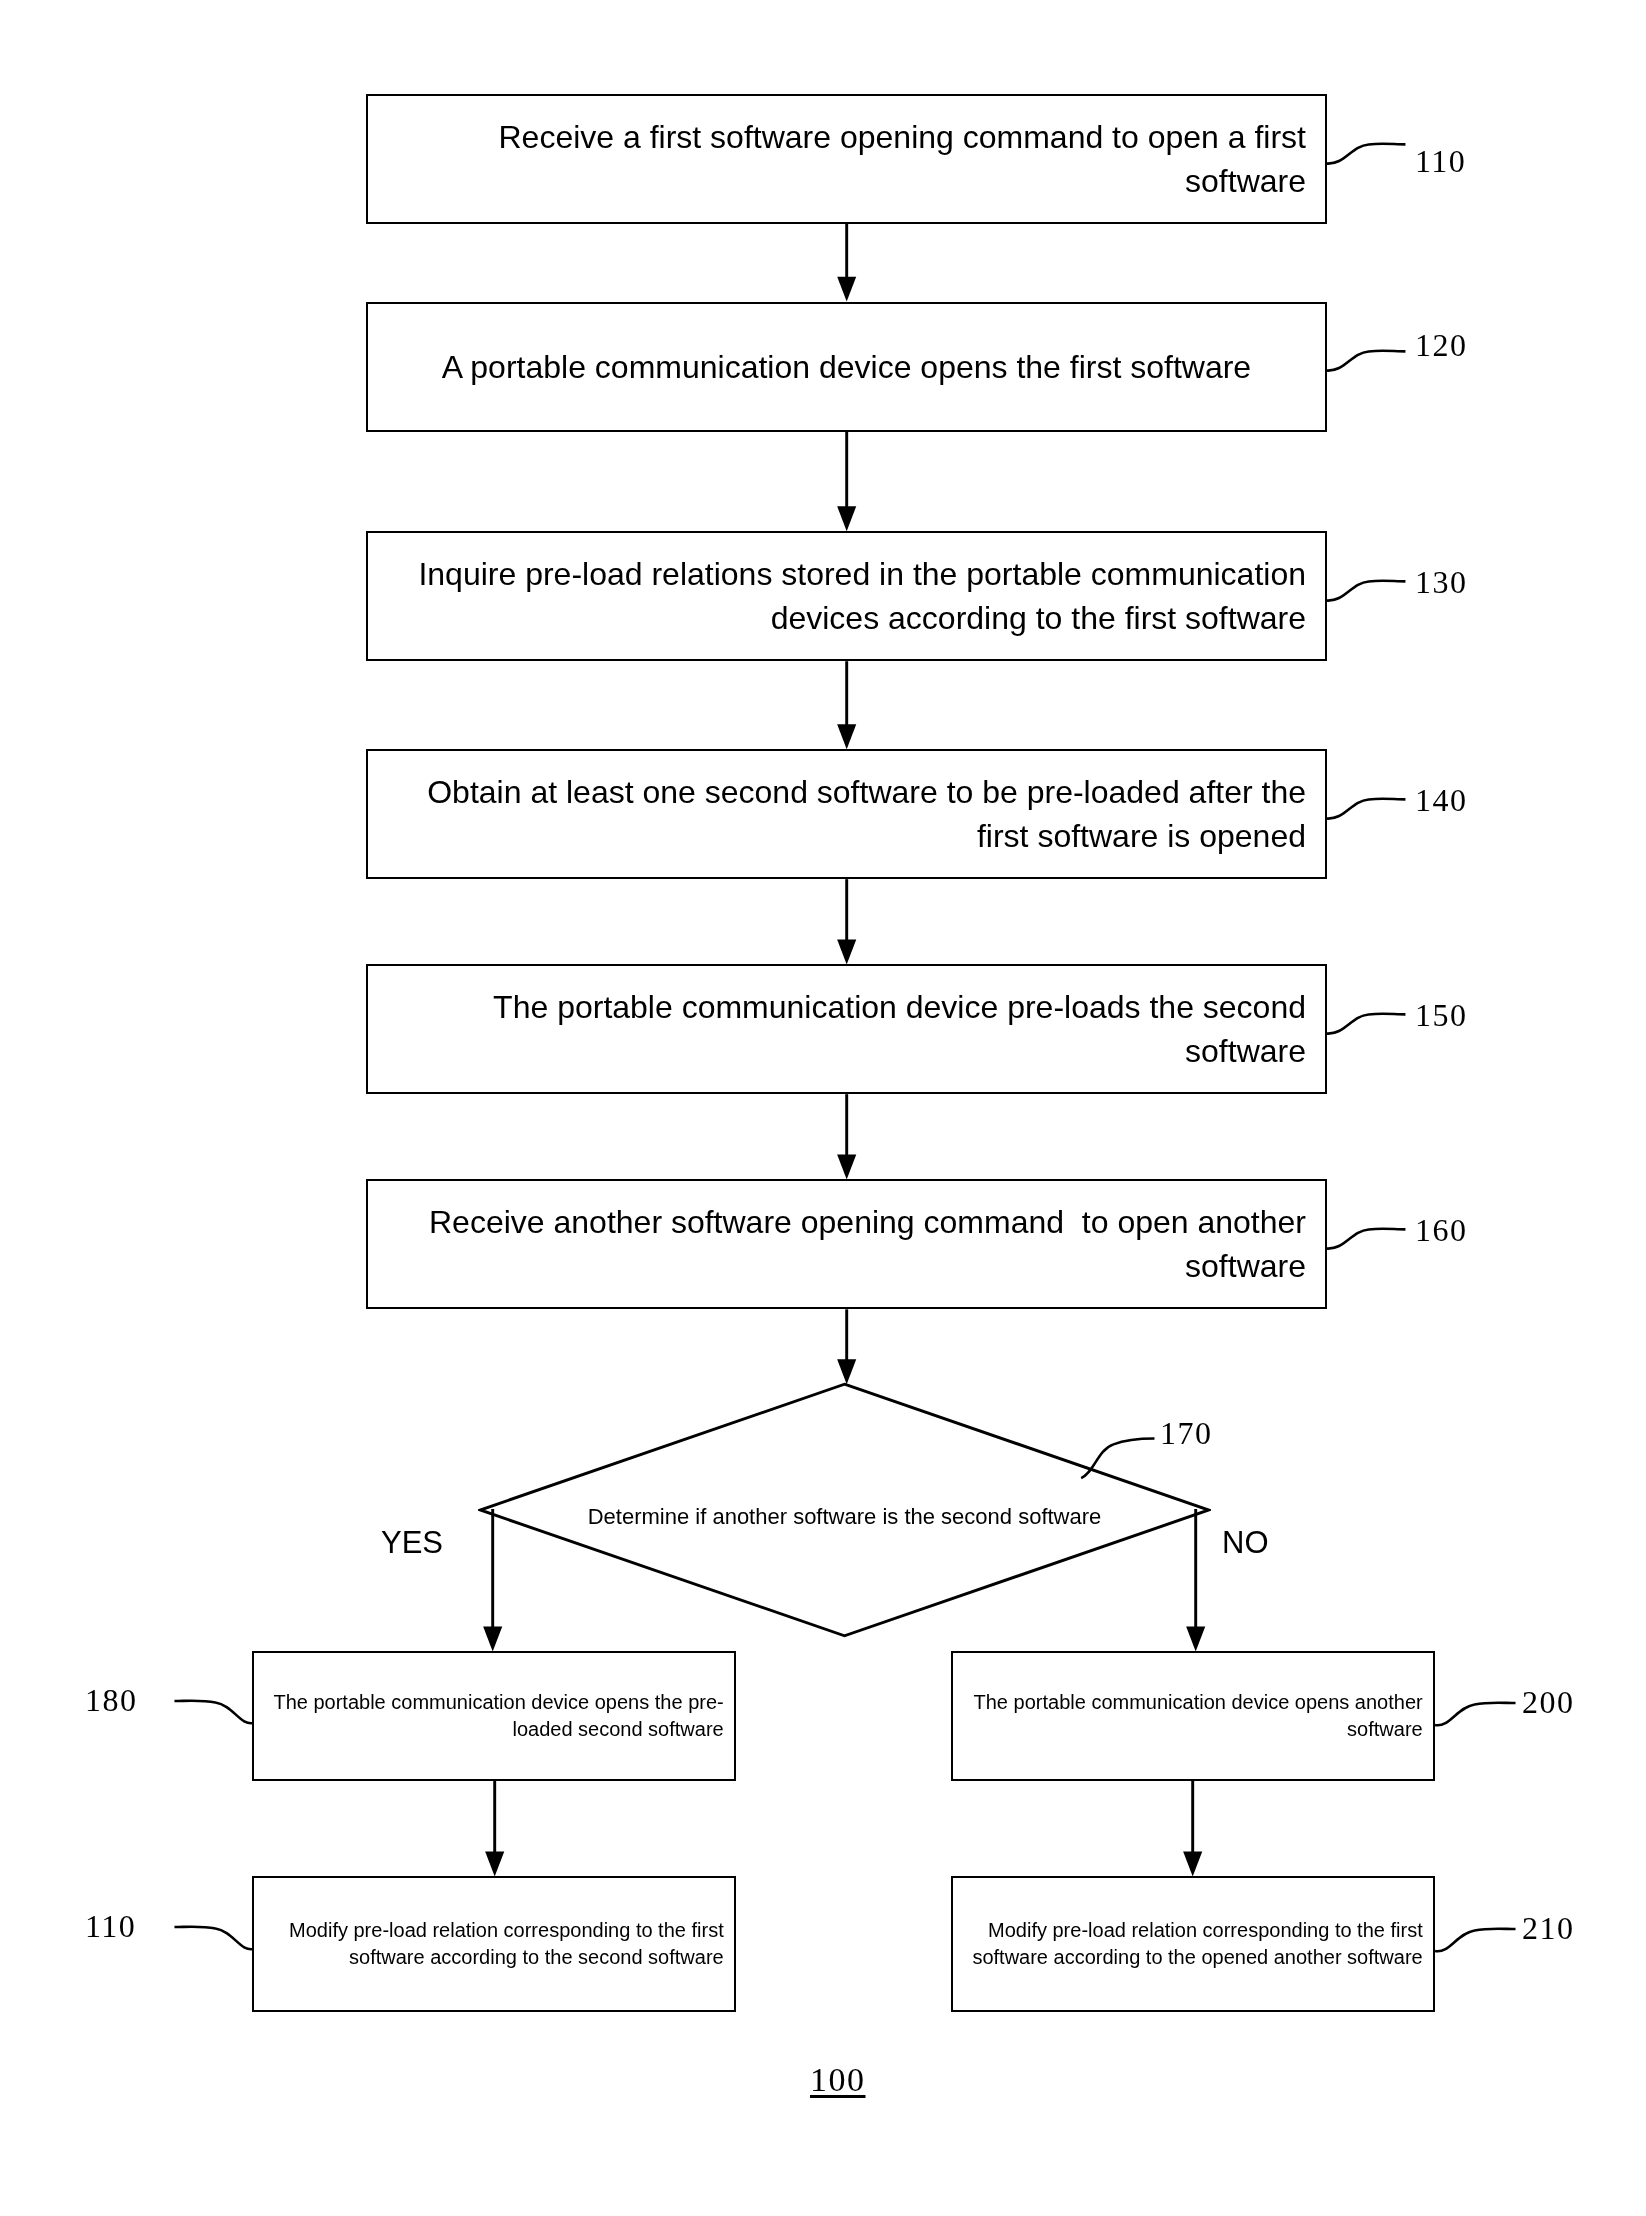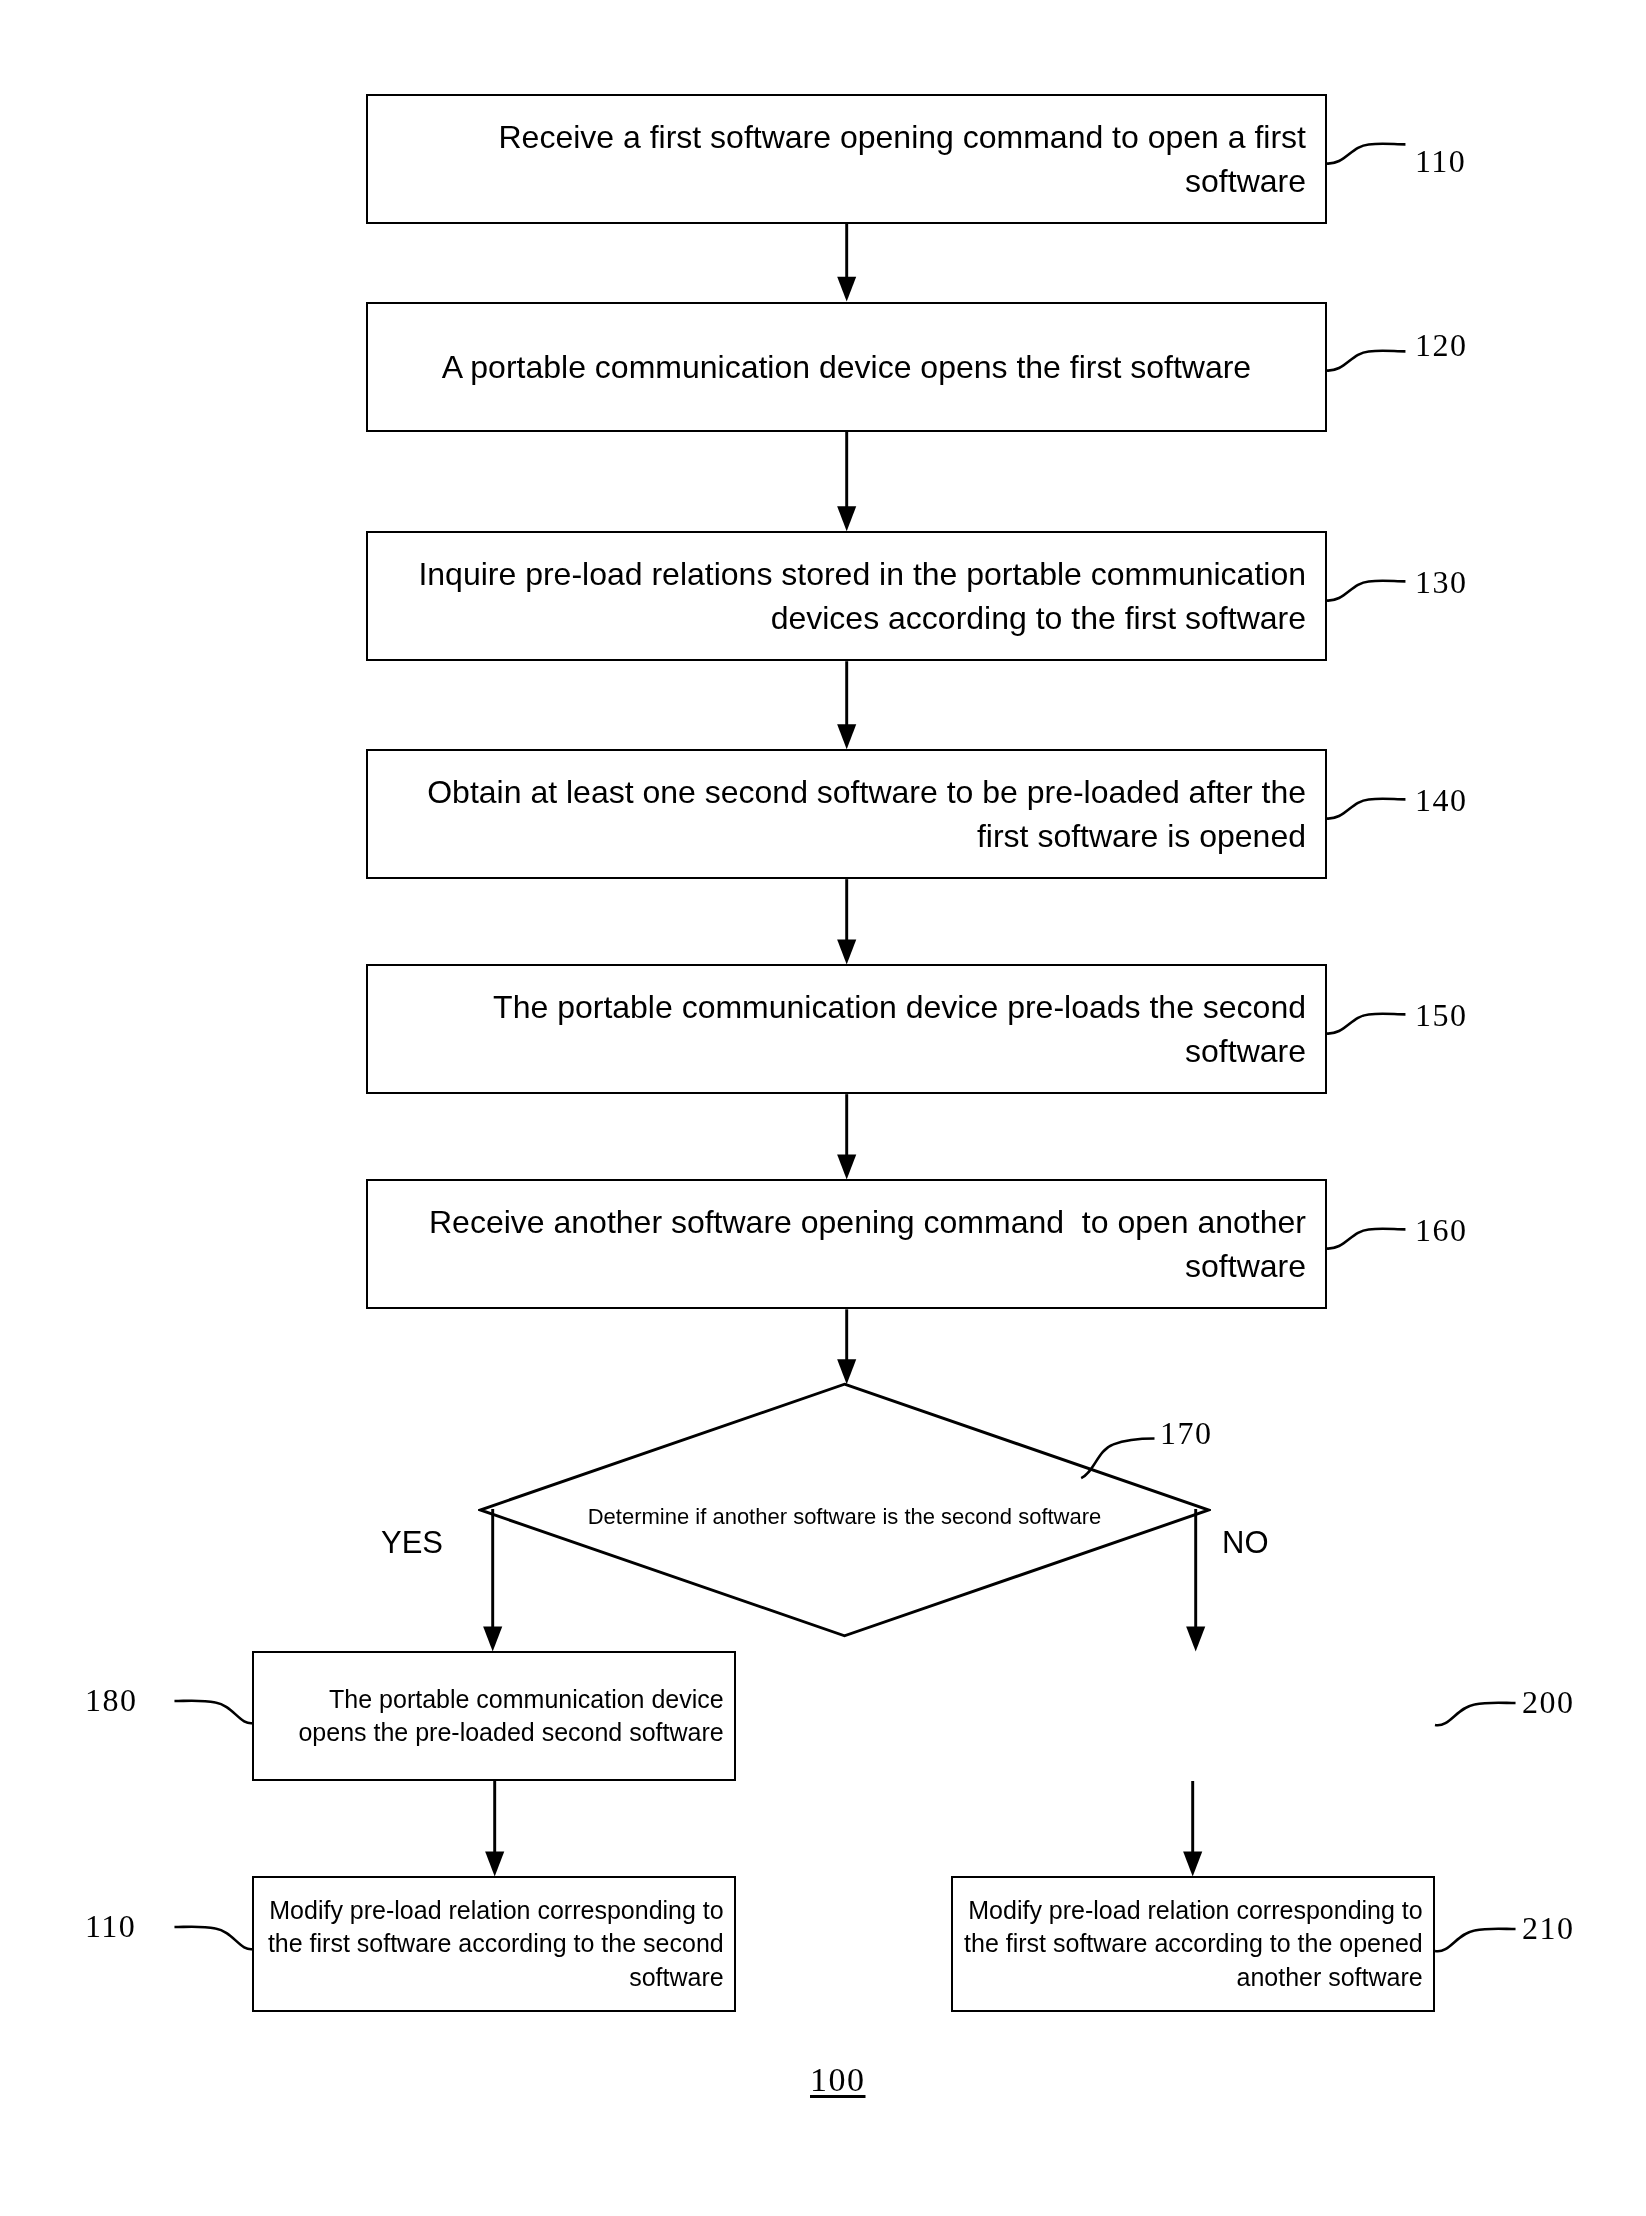--- a/index.html
+++ b/index.html
@@ -40,21 +40,21 @@
     left: 366px;
     width: 961px;
     height: 130px;
     font-size: 32px;
   }
 
   
   .box.branch {
     width: 484px;
     height: 130px;
-    font-size: 25px;
+    font-size: 20px;
   }
   .box.branch .txt { line-height: 1.33; padding: 0 10.3px; }
   .box.branch-left  { left: 252px; }
   .box.branch-right { left: 951px; }
 
   
   .diamond-wrap {
     position: absolute;
     left: 478px;
     top: 1382px;
@@ -161,20 +161,23 @@
   </div>
 
   <div class="box branch branch-left" style="top:1651px;">
     <span class="txt">The portable communication device opens the pre-loaded second software</span>
   </div>
 
   <div class="box branch branch-left" style="top:1876px; height:136px;">
     <span class="txt">Modify pre-load relation corresponding to the first software according to the second software</span>
   </div>
 
+  <div class="box branch branch-right" style="top:1651px;">
+    <span class="txt">The portable communication device opens another software</span>
+  </div>
 
   <div class="box branch branch-right" style="top:1876px; height:136px;">
     <span class="txt">Modify pre-load relation corresponding to the first software according to the opened another software</span>
   </div>
 
   <div class="conn" style="left:832px; top:224px;">
     <svg width="29.4" height="79" viewBox="0 0 40 108">
       <line x1="20" y1="0" x2="20" y2="80" stroke="#000" stroke-width="4"></line>
       <polygon points="20,106 7,72 33,72" fill="#000"></polygon>
     </svg>

